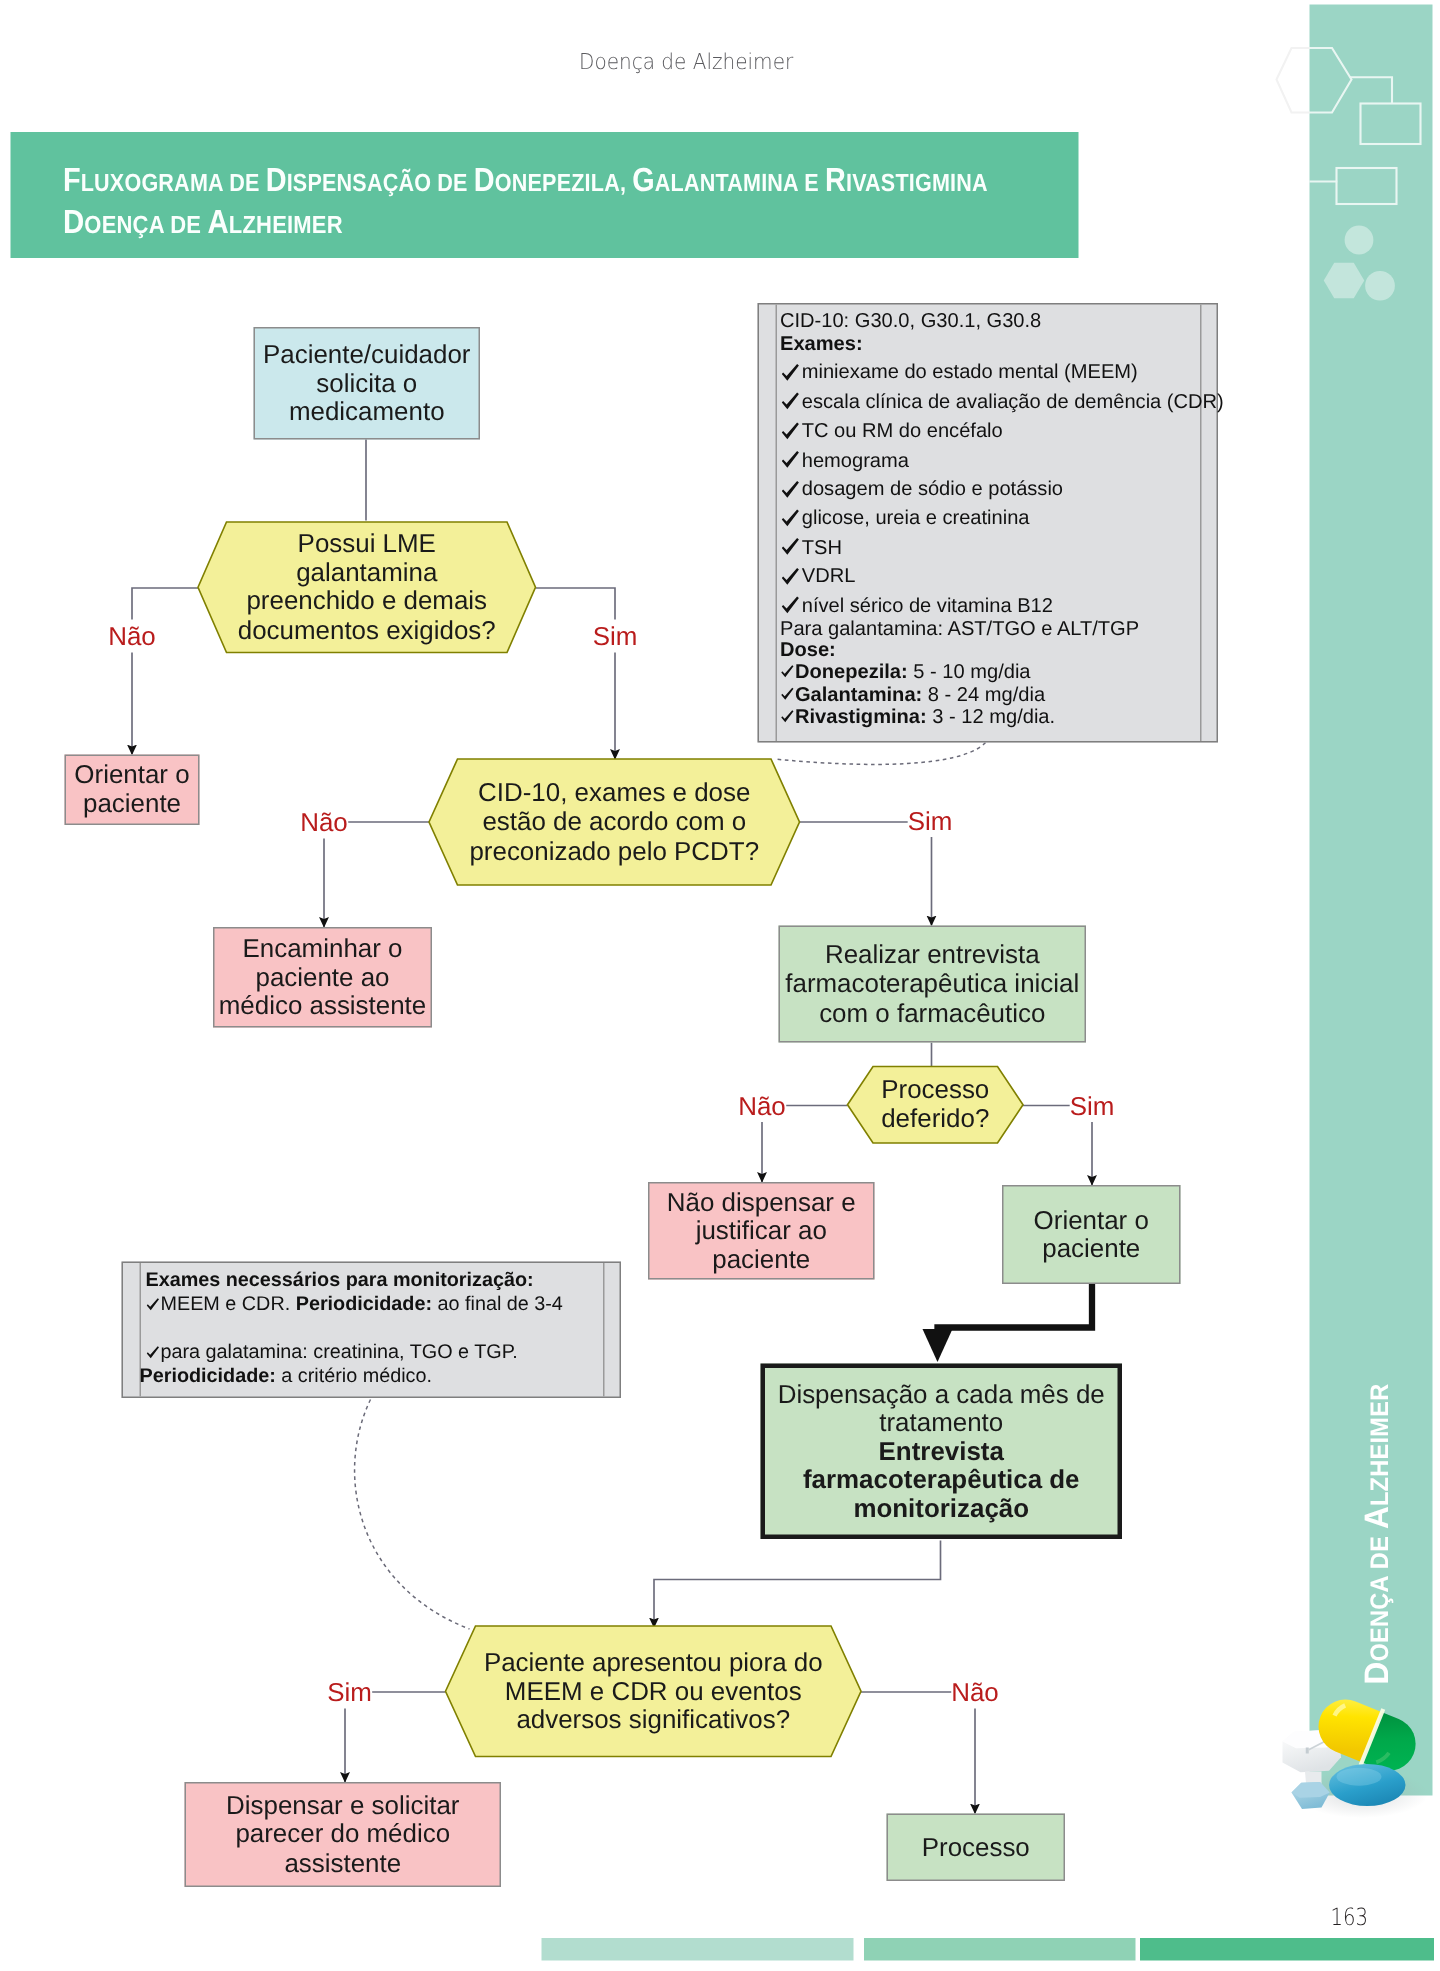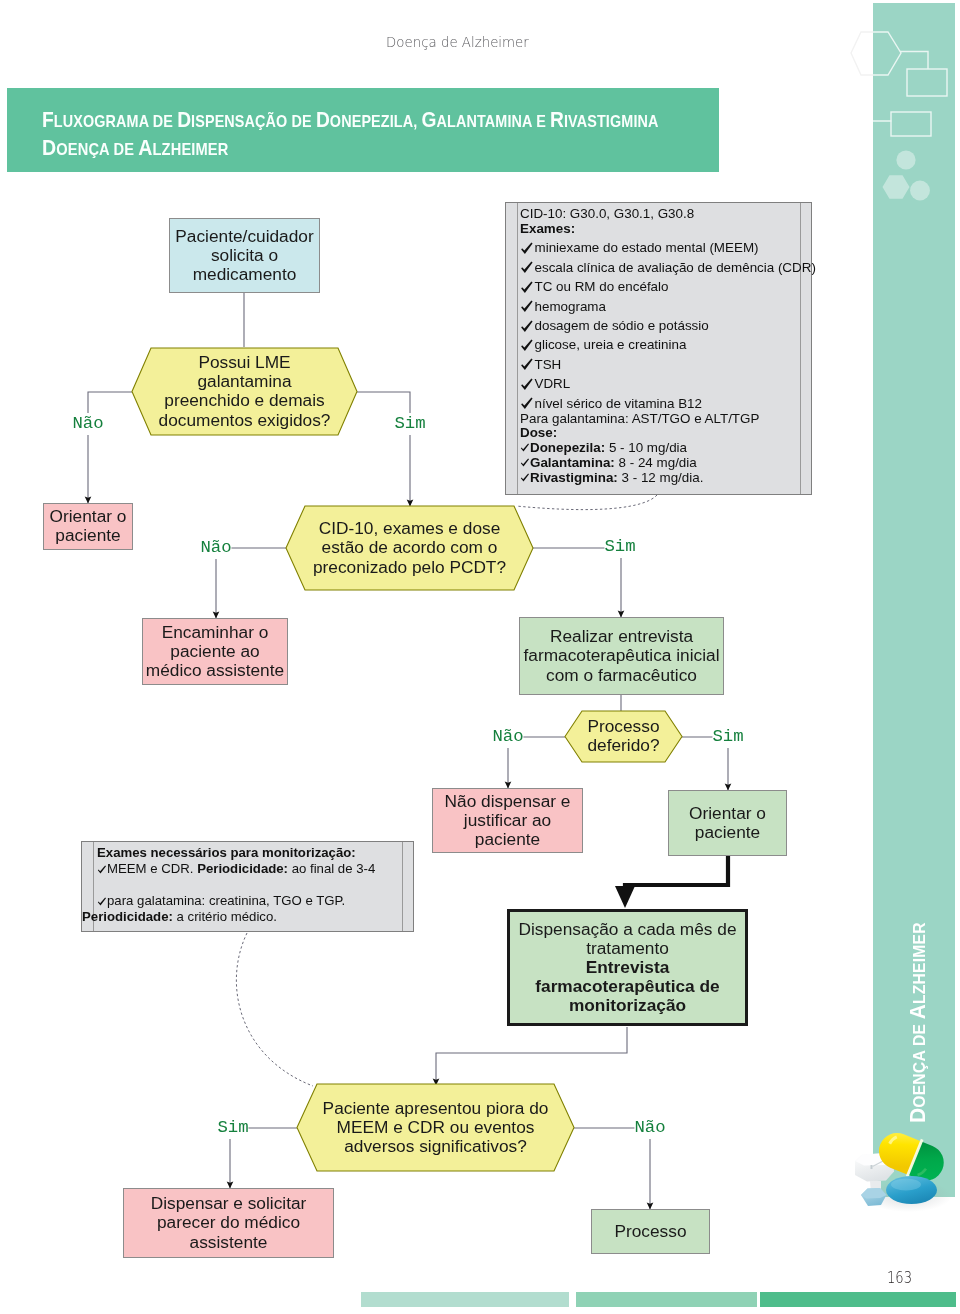--- a/index.html
+++ b/index.html
@@ -48,22 +48,22 @@
   #flow{left:0;top:0;width:960px;height:1314px;}
   .rect{border:1px solid #8c8c8c;}
   .note{position:absolute;box-sizing:border-box;background:#dedfe1;
         border:1px solid #7f7f7f;color:#000;}
   .notegutter{background:#9a9a9a;}
   .noteline{white-space:nowrap;font-size:13.4px;line-height:16px;color:#111;
             font-family:"Liberation Sans",sans-serif;}
   .chk{display:inline-block;width:14px;height:13px;vertical-align:-2.5px;margin-right:0.5px;}
   .chksm{width:10px;height:9.3px;vertical-align:-1.2px;margin-right:0px;}
   .nodetext{text-align:center;color:#1a1a1a;font-family:"Liberation Sans",sans-serif;}
-  .elabel{color:#15803d;font-size:17.3px;white-space:nowrap;text-align:center;background:#fff;line-height:22px;
-          font-family:Liberation Mono, monospace;}
+  .elabel{color:#b91c1c;font-size:17.3px;white-space:nowrap;text-align:center;background:#fff;line-height:22px;
+          font-family:Liberation Sans, sans-serif;}
   .rect{box-sizing:border-box;border:1px solid #8c8c8c;}
 </style>
 </head>
 <body>
 
 <div id="page">
 
   <div class="abs" id="runhead">Doença de Alzheimer</div>
 
   <div class="abs" id="banner"></div>
@@ -322,14 +322,14 @@
     <div class="abs note" style="left: 81px; top: 841px; width: 333px; height: 91px;"></div>
     <div class="abs notegutter" style="left: 93px; top: 842px; width: 1px; height: 89px;"></div>
     <div class="abs notegutter" style="left: 402px; top: 842px; width: 1px; height: 89px;"></div>
     <div class="abs noteline" style="left: 97px; top: 845px; font-size: 13.2px;"><span style="font-weight: bold;">Exames necessários para monitorização:</span></div>
     <div class="abs noteline" style="left: 97px; top: 861px; font-size: 13.2px;"><svg viewBox="0 0 14 13" class="chk chksm">
         <path d="M1.2 7.4 L2.1 6.3 L4.4 8.6 L11.4 0.6 L12.6 1.6 L4.9 11.9 Z" fill="#111"></path>
       </svg><span>MEEM e CDR. </span><span style="font-weight: bold;">Periodicidade:</span><span> ao final de 3-4</span></div>
     <div class="abs noteline" style="left: 97px; top: 893px; font-size: 13.2px;"><svg viewBox="0 0 14 13" class="chk chksm">
         <path d="M1.2 7.4 L2.1 6.3 L4.4 8.6 L11.4 0.6 L12.6 1.6 L4.9 11.9 Z" fill="#111"></path>
       </svg><span>para galatamina: creatinina, TGO e TGP.</span></div>
-    <div class="abs noteline" style="left: 82px; top: 909px; font-size: 13.2px;"><span style="font-weight: bold;">Periodicidade:</span><span> a critério médico.</span></div>
+    <div class="abs noteline" style="left: 93px; top: 909px; font-size: 13.2px;"><span style="font-weight: bold;">Periodicidade:</span><span> a critério médico.</span></div>
   </div>
 
 </body></html>

